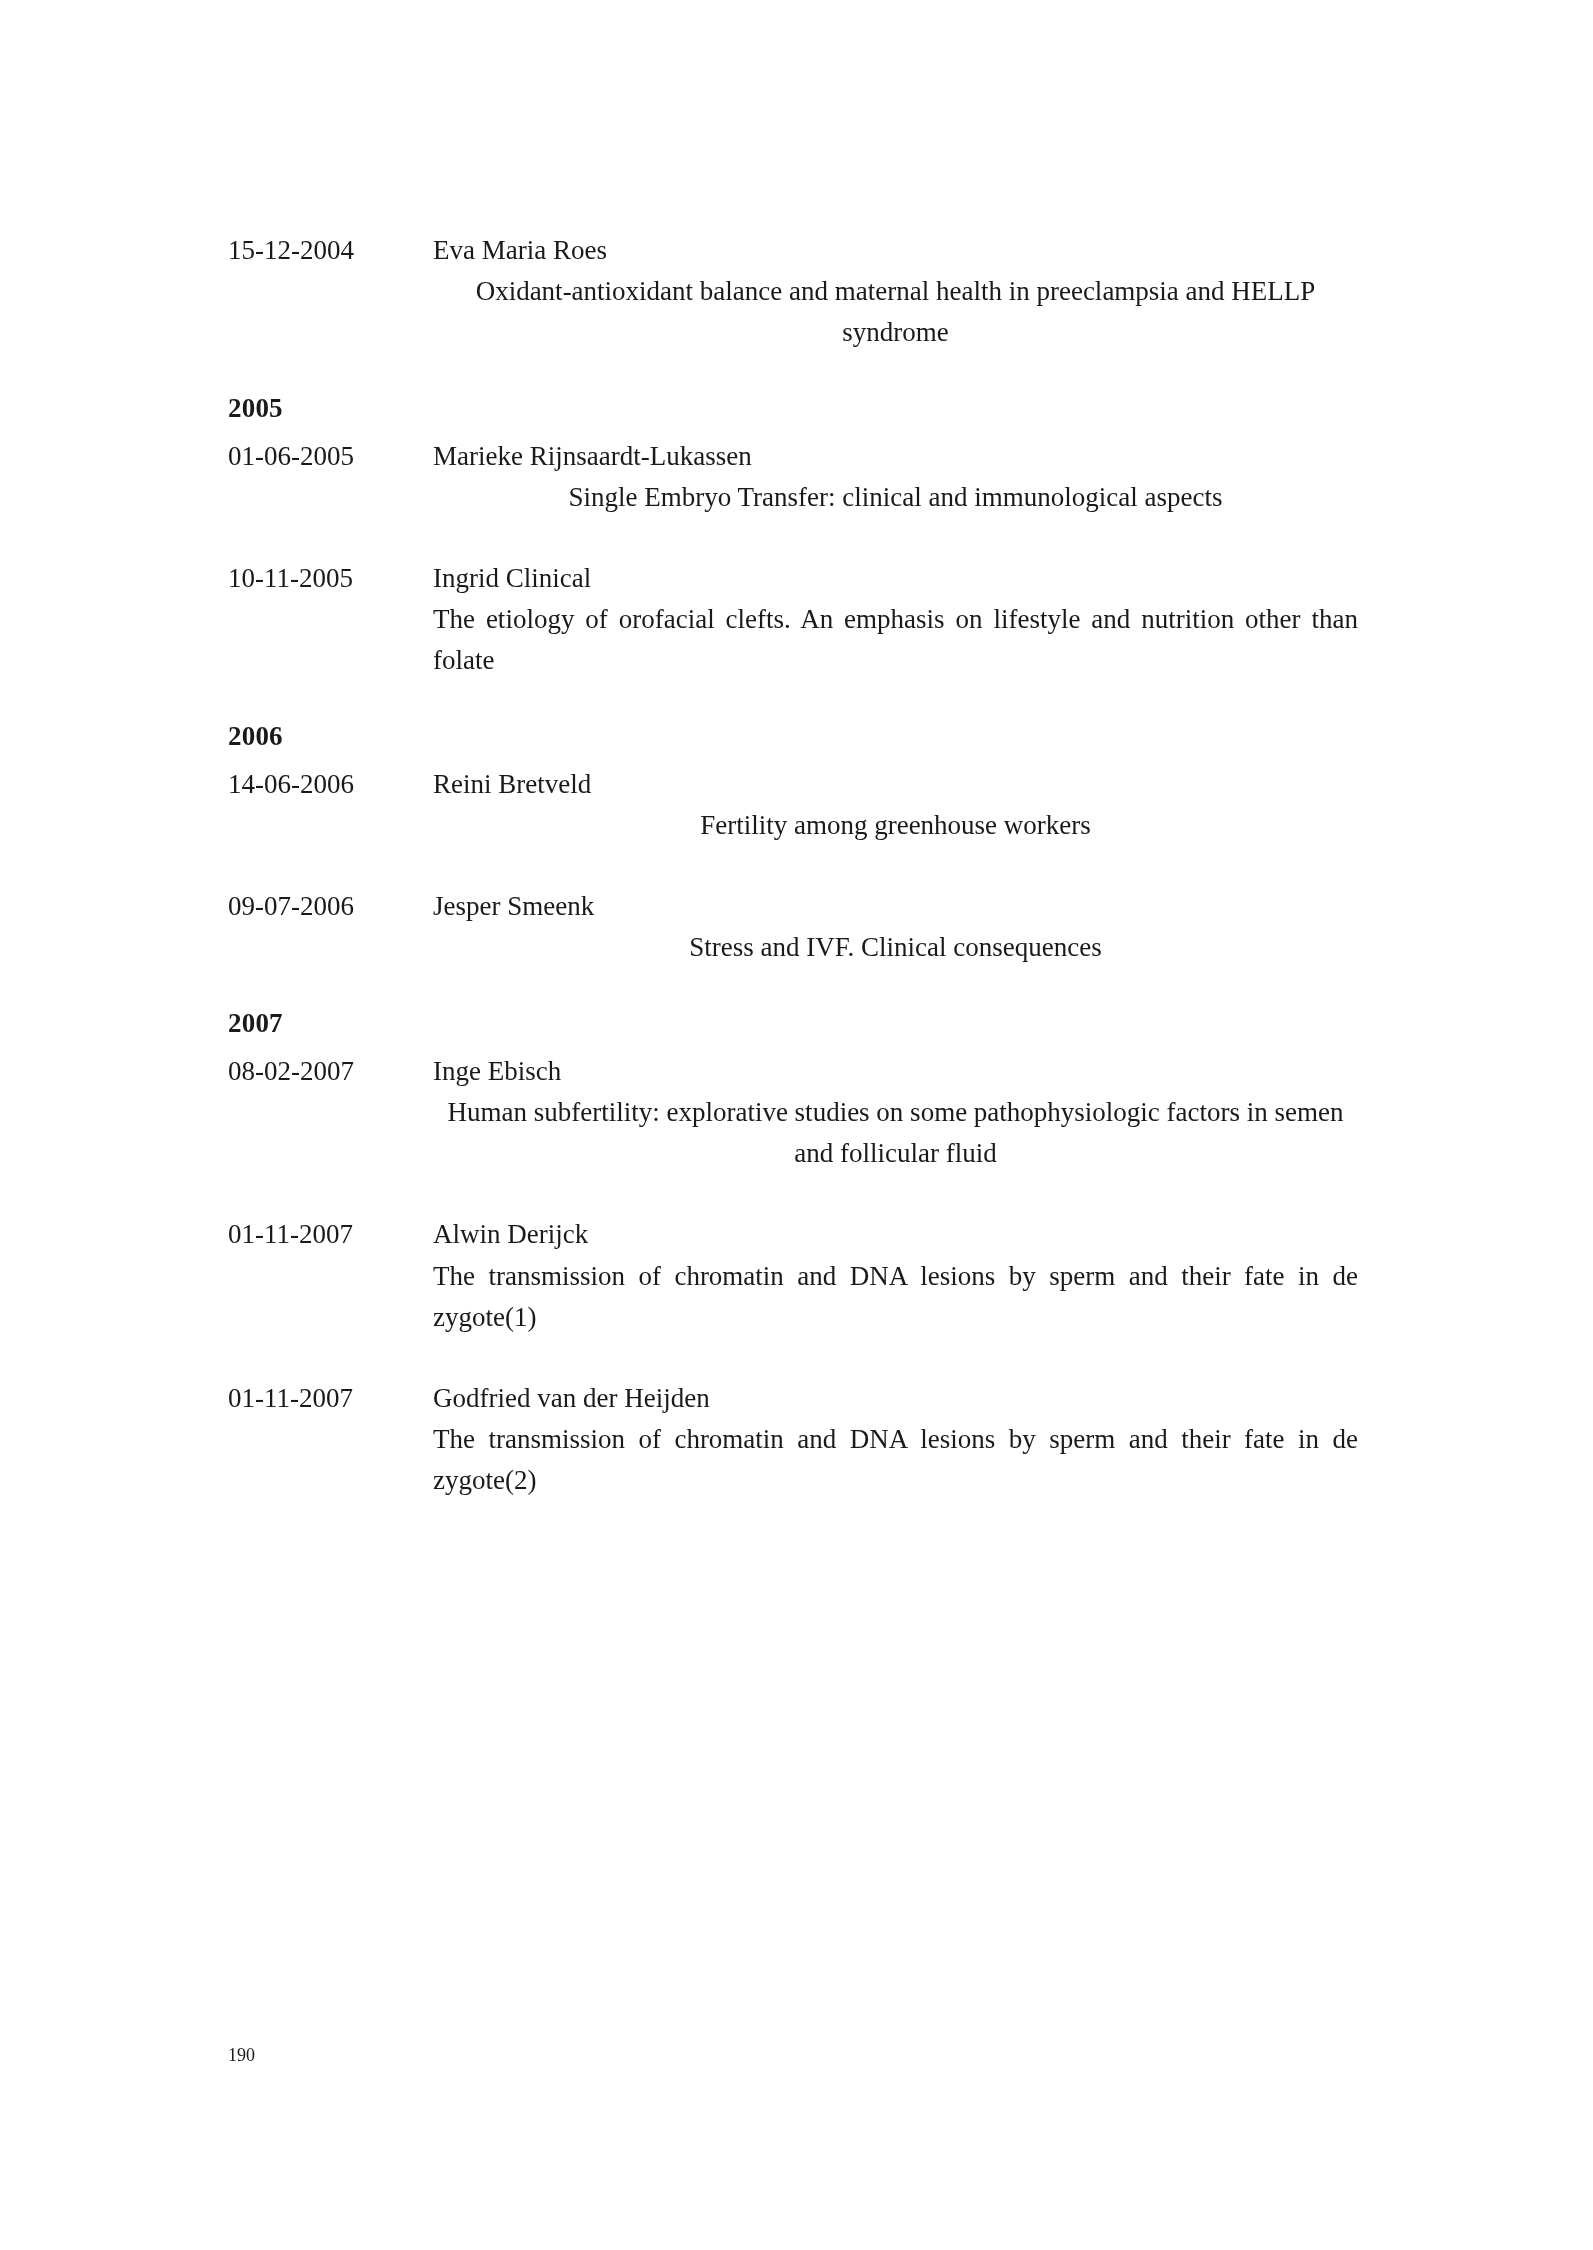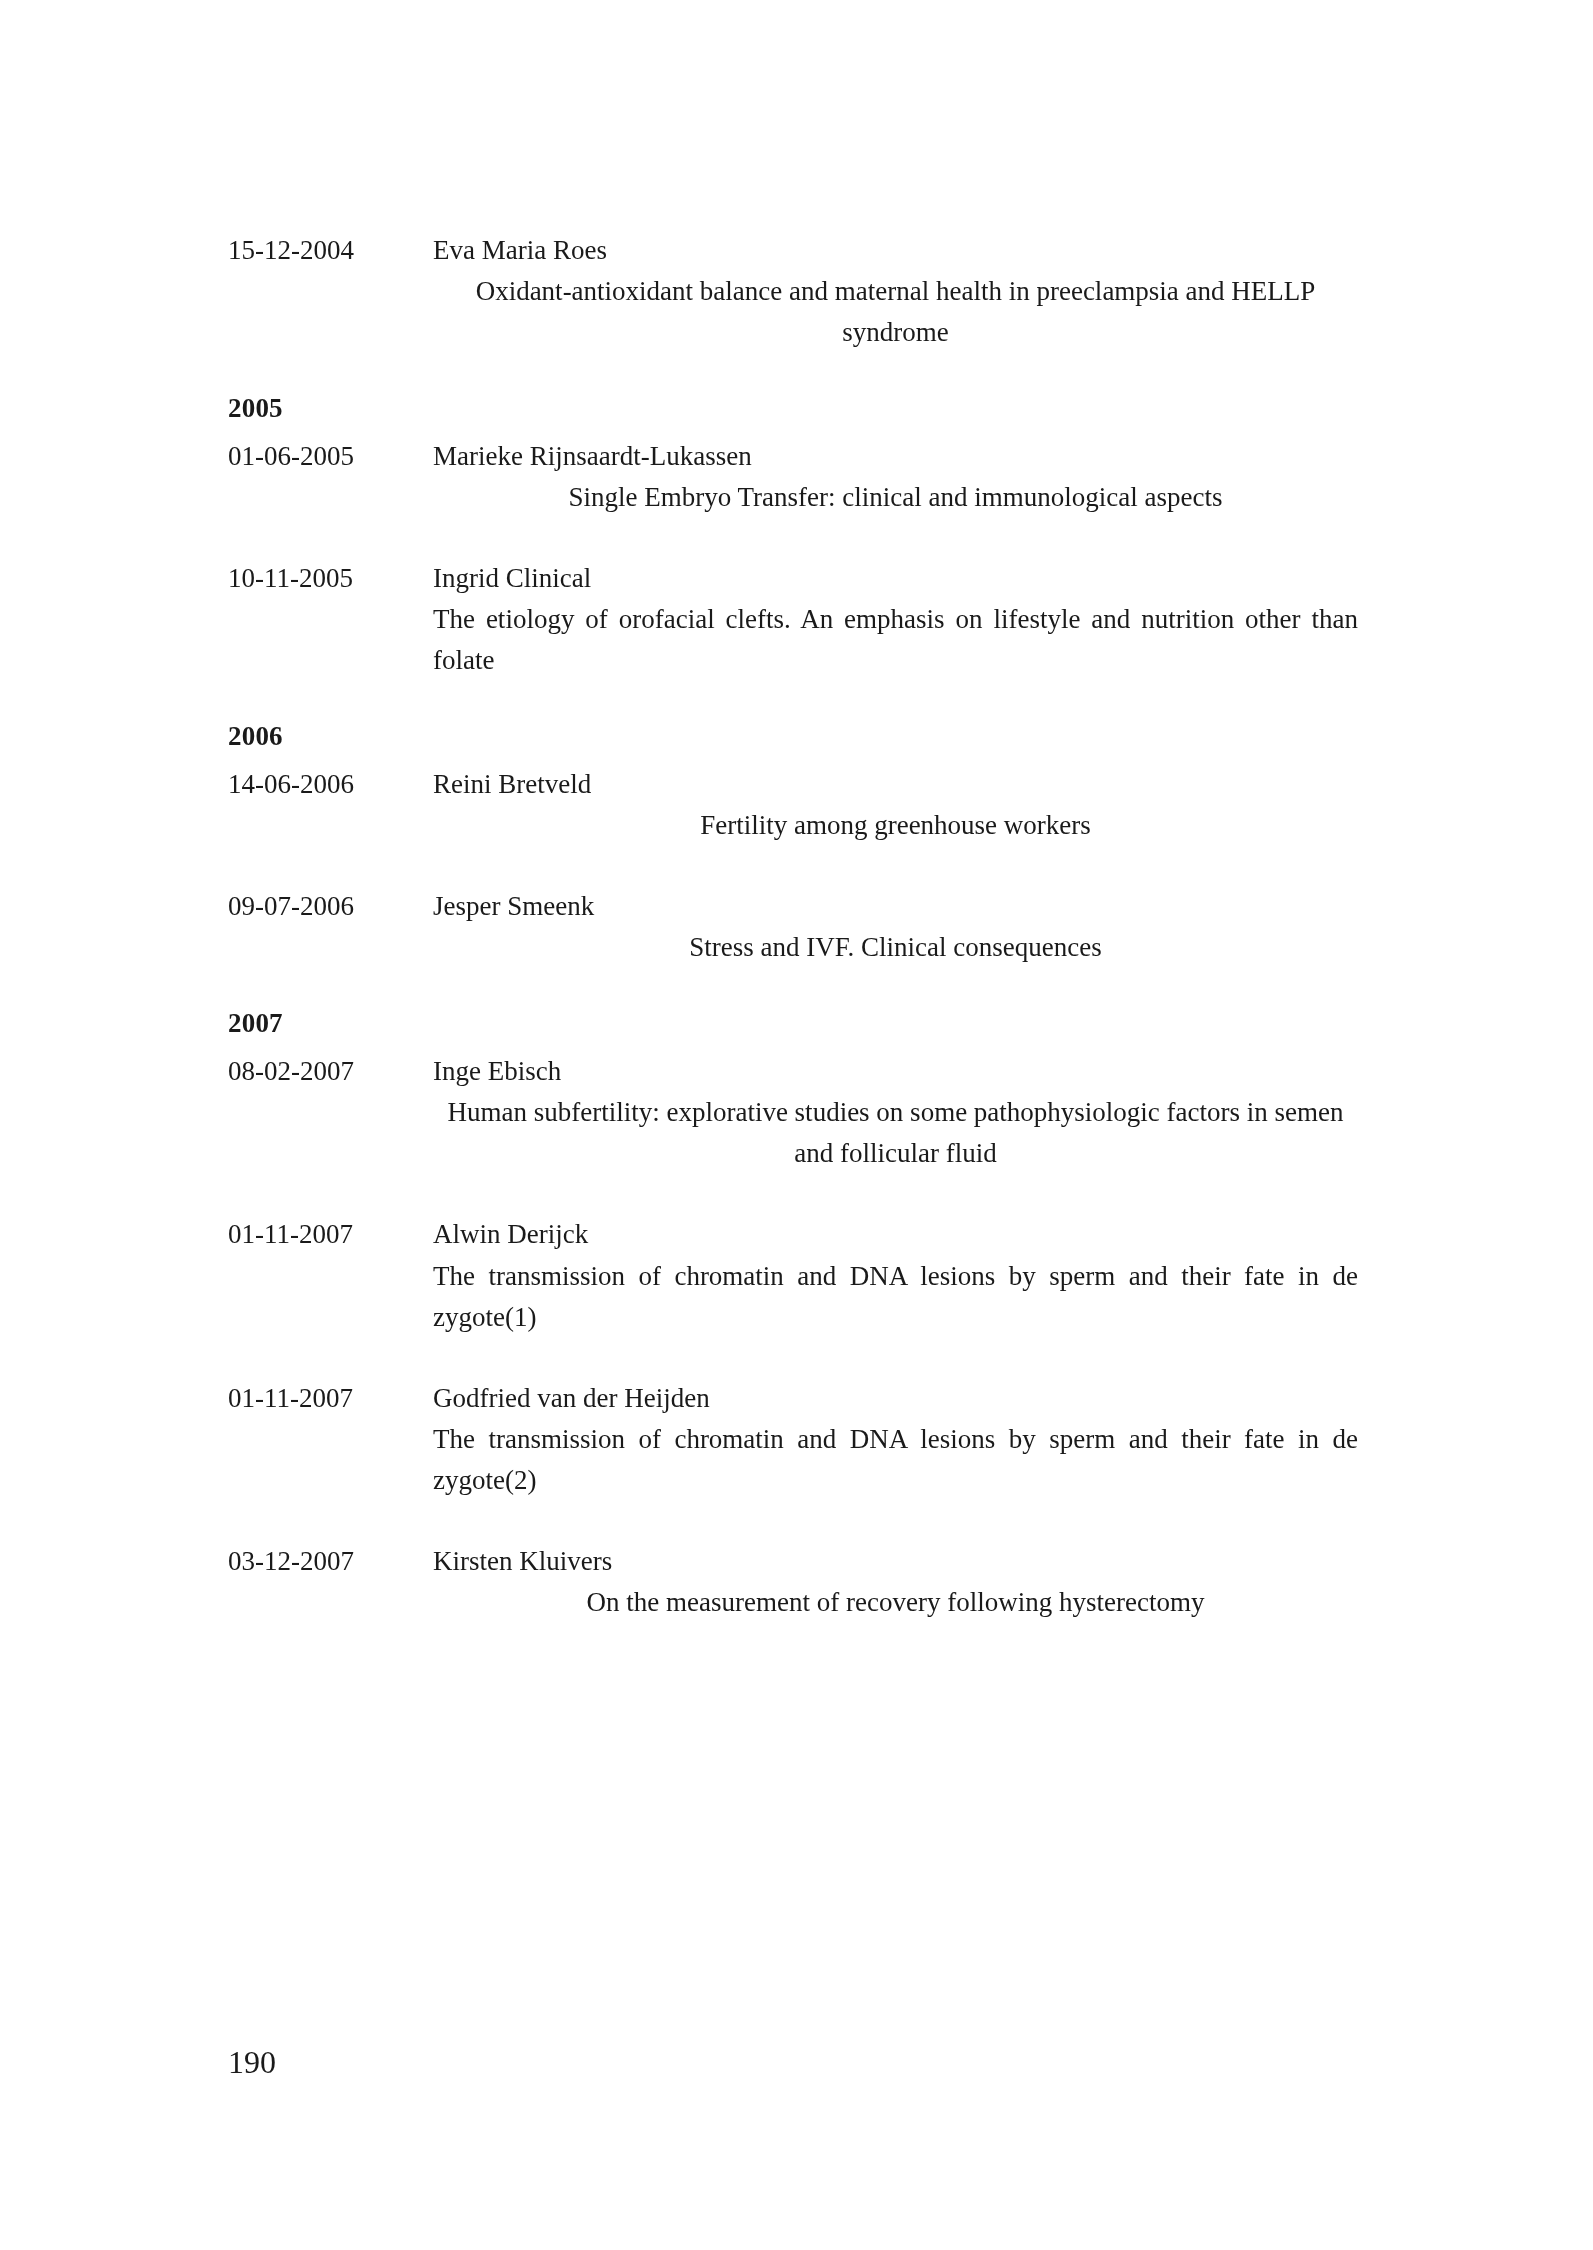--- a/index.html
+++ b/index.html
@@ -59,21 +59,21 @@
     text-align: justify;
     text-justify: inter-word;
   }
   .entry-title.nojustify {
     text-align: center;
   }
   .page-number {
     position: absolute;
     left: 228px;
     top: 2046px;
-    font-size: 32px;
+    font-size: 18px;
     line-height: 1;
   }
 </style>
 </head>
 <body>
 
 <div class="page">
   <div class="entries">
 
     <div>
@@ -138,25 +138,18 @@
           <span class="entry-title">The transmission of chromatin and DNA lesions by sperm and their fate in de zygote(1)</span>
         </div>
       </div>
       <div class="entry">
         <div class="entry-date">01-11-2007</div>
         <div class="entry-body">
           <span class="entry-author">Godfried van der Heijden</span>
           <span class="entry-title">The transmission of chromatin and DNA lesions by sperm and their fate in de zygote(2)</span>
         </div>
       </div>
-      <div class="entry">
-        <div class="entry-date">03-12-2007</div>
-        <div class="entry-body">
-          <span class="entry-author">Kirsten Kluivers</span>
-          <span class="entry-title nojustify">On the measurement of recovery following hysterectomy</span>
-        </div>
-      </div>
     </div>
 
   </div>
 
   <div class="page-number">190</div>
 </div>
 
 </body></html>

